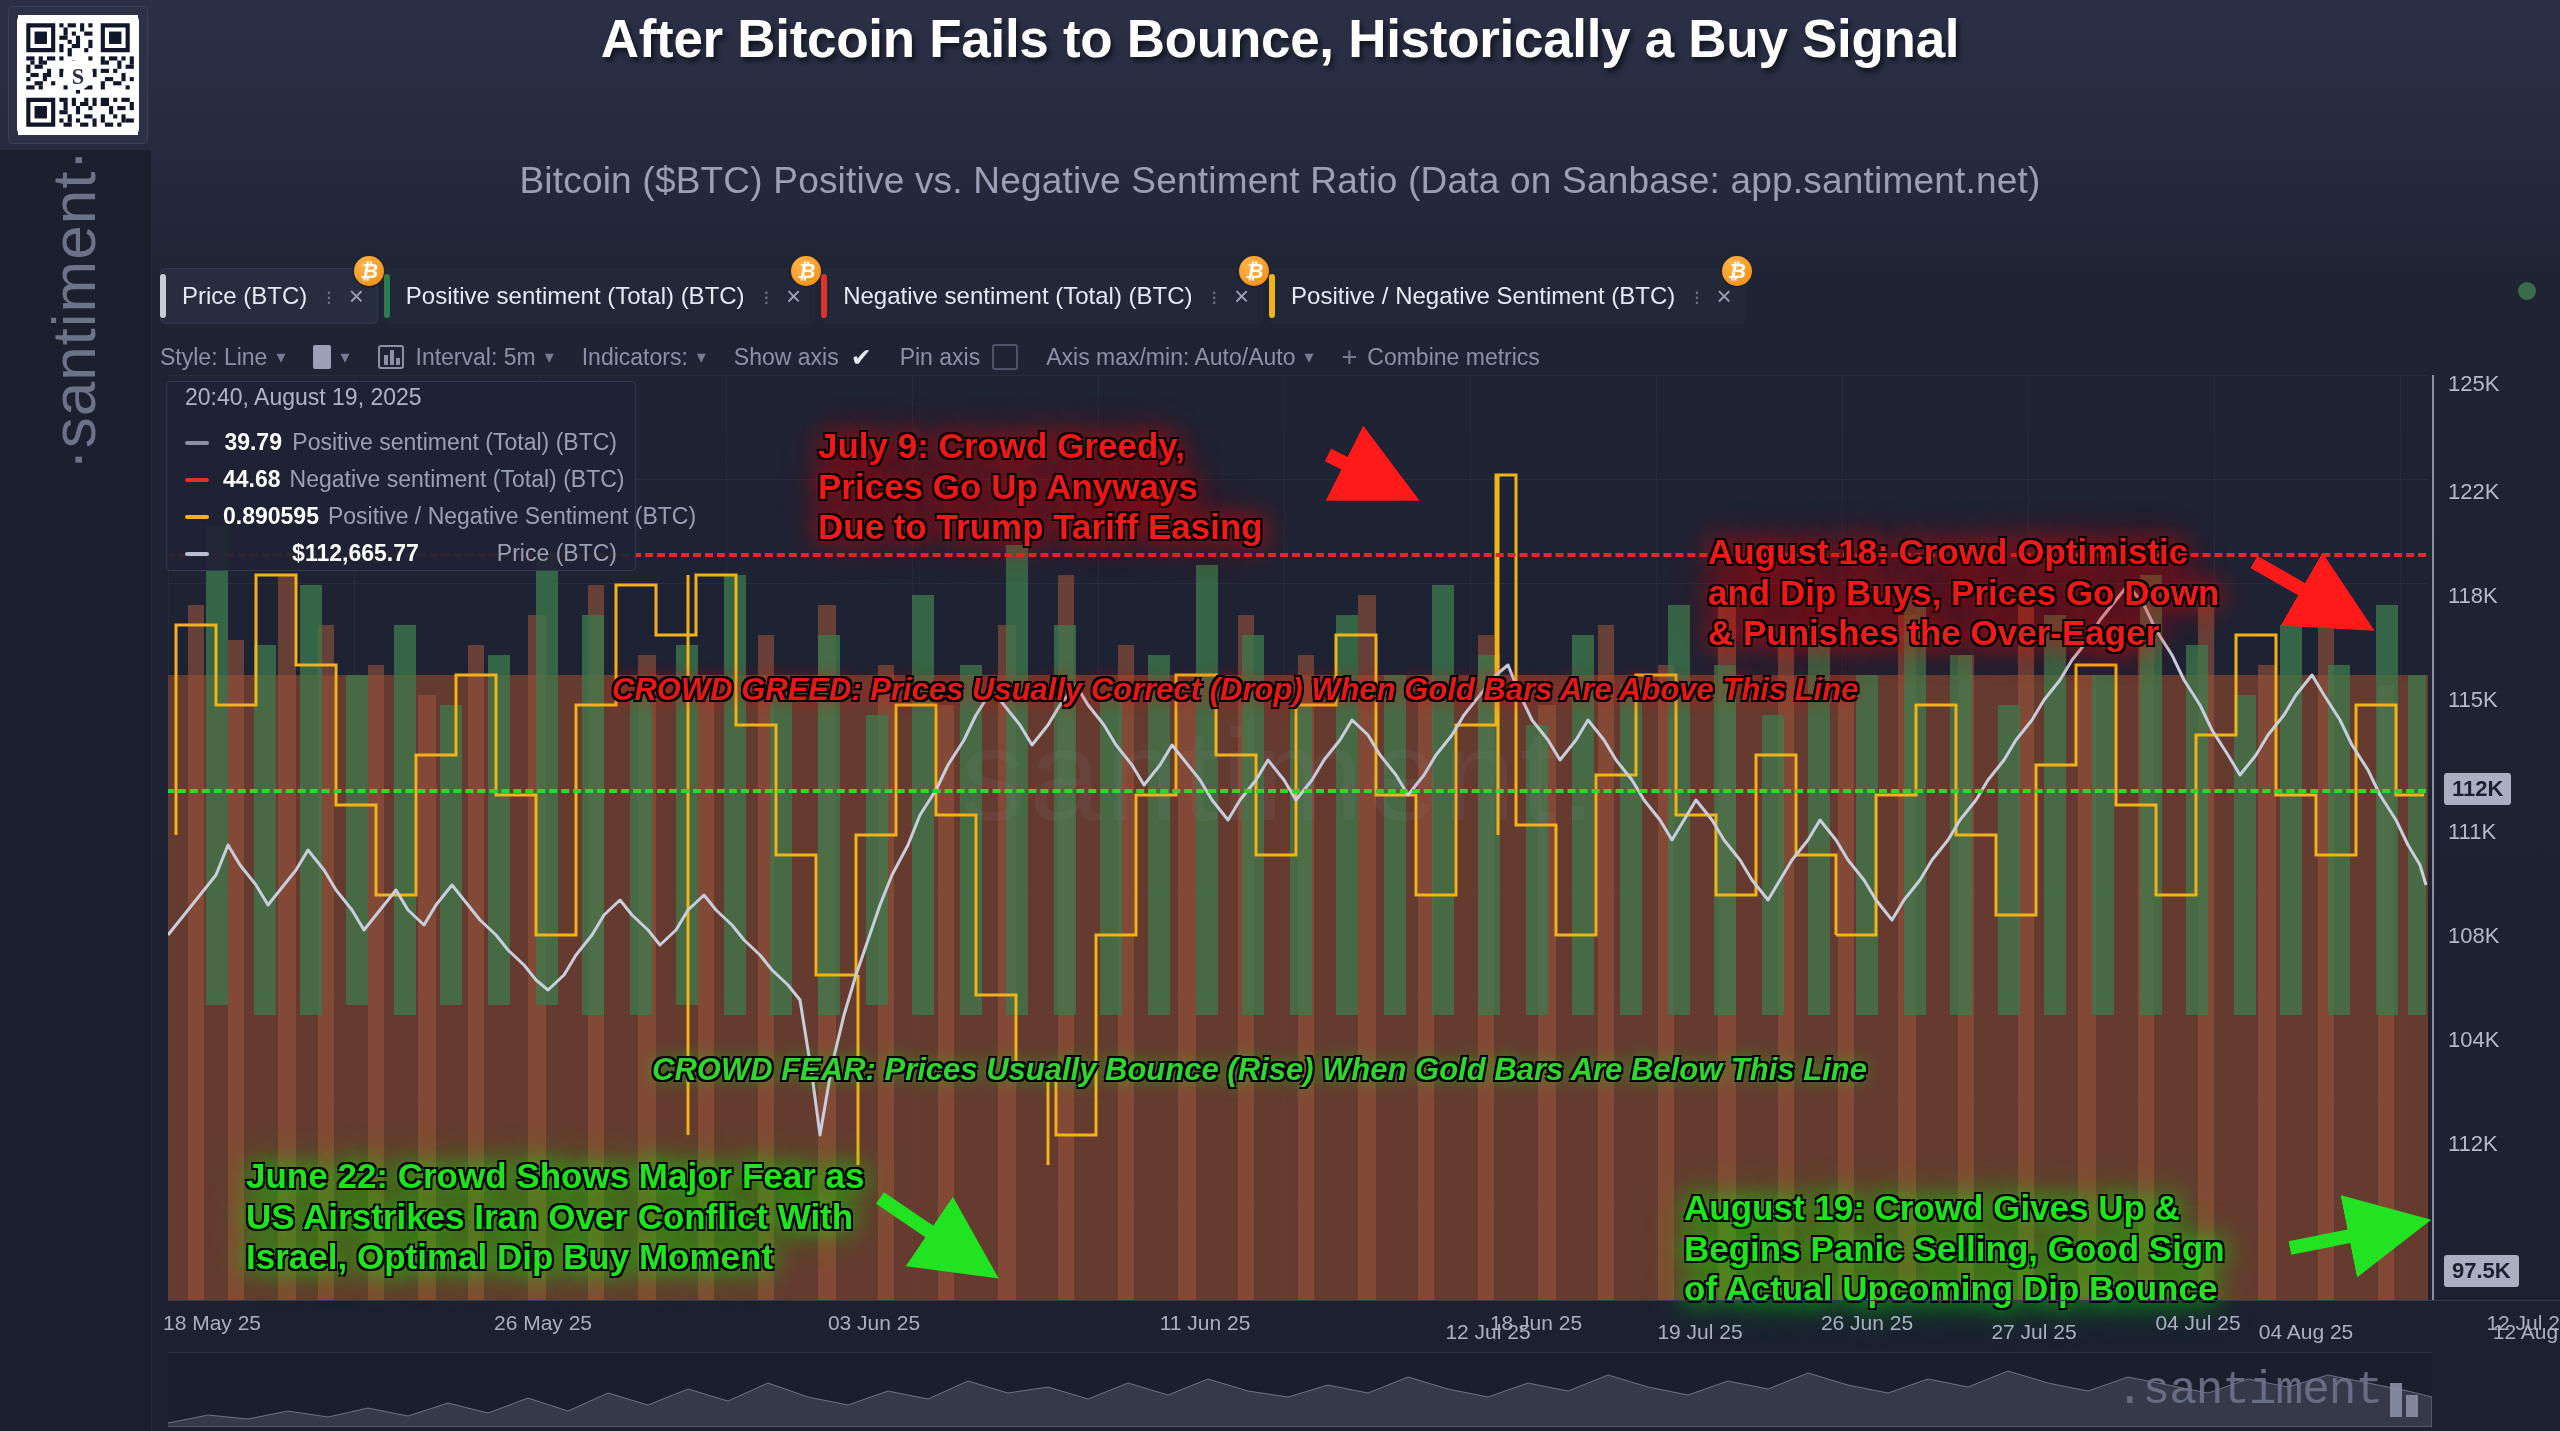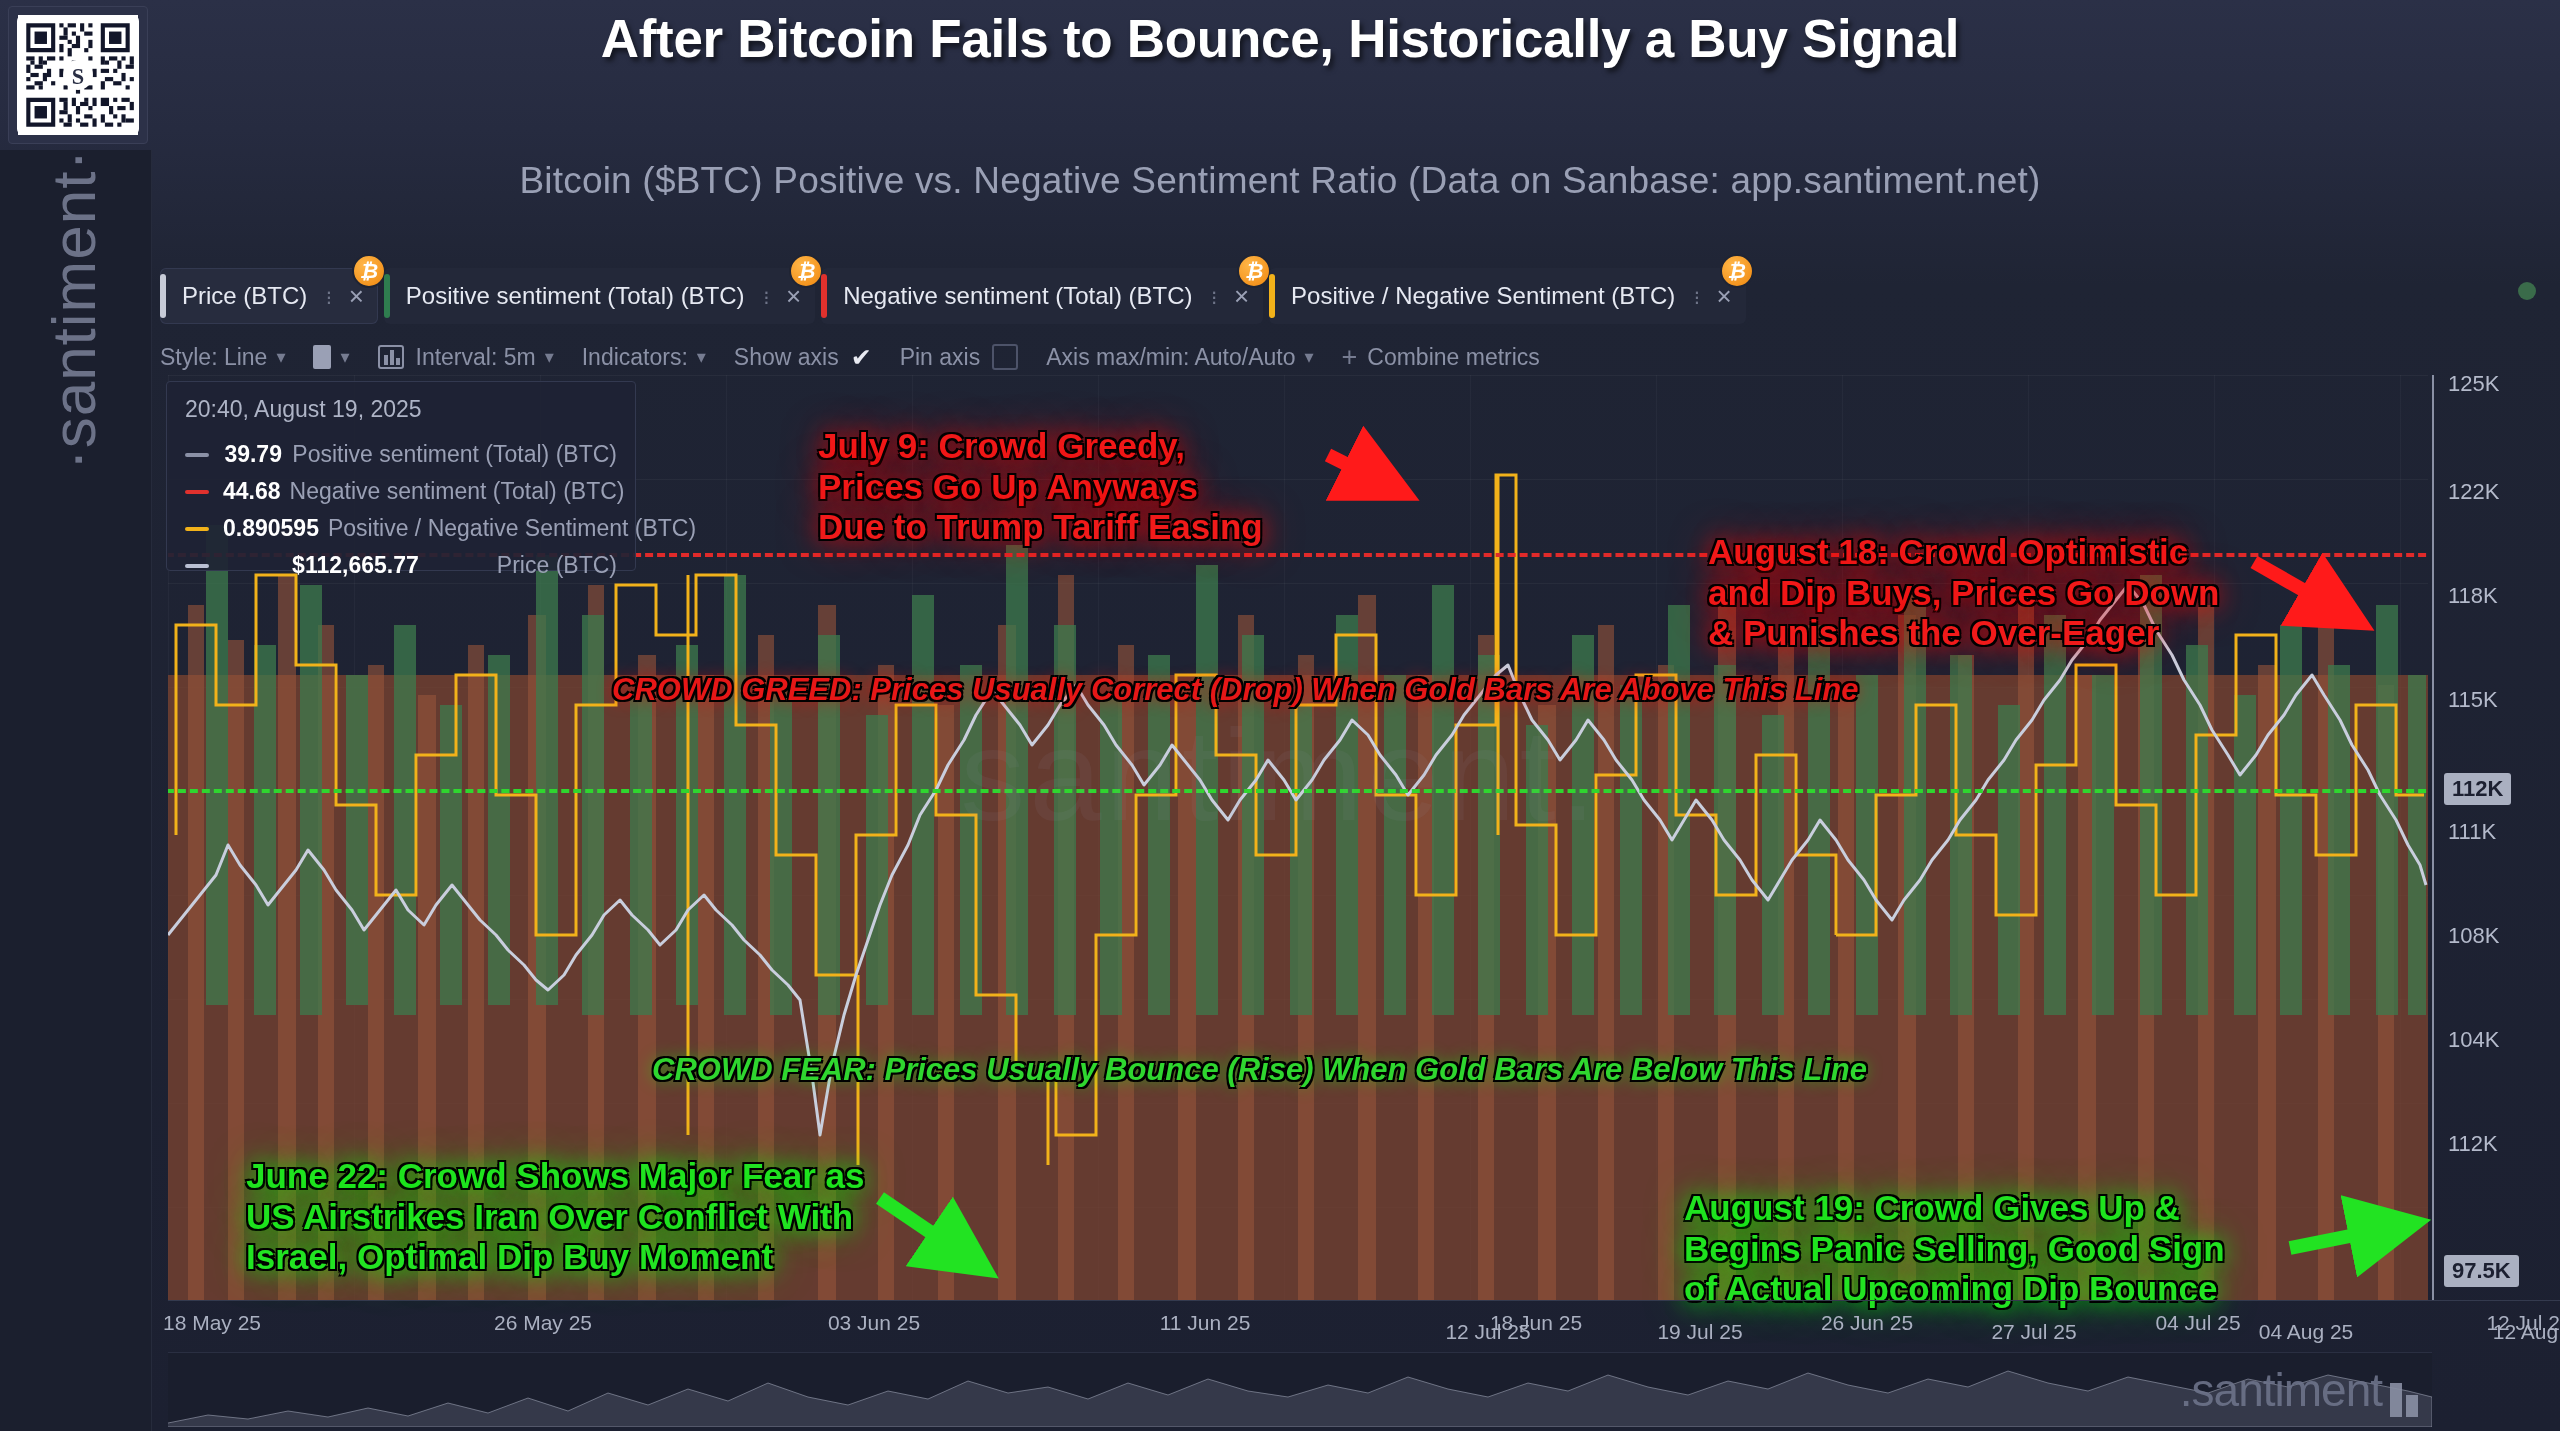--- a/index.html
+++ b/index.html
@@ -107,21 +107,21 @@
   .ytick.last { background: #aab0c1; color: #1c2031; font-weight: 700; padding: 3px 8px; border-radius: 3px; left: 10px; }
 
   
   .xaxis { position: absolute; left: 168px; top: 1300px; width: 2392px; height: 48px; border-top: 1px solid #343a4e; }
   .xtick { position: absolute; top: 10px; color: #aab0c1; font-size: 21px; transform: translateX(-50%); white-space: nowrap; }
 
   
   .legend {
     position: absolute; left: 166px; top: 381px; width: 470px; height: 190px;
     background: rgba(30,35,52,.92); border: 1px solid #333950; border-radius: 4px;
-    padding: 14px 18px;
+    padding: 2px 18px;
   }
   .legend .stamp { color: #aeb4c6; font-size: 23px; margin-bottom: 18px; }
   .legend .row { display: flex; align-items: center; margin-bottom: 10px; justify-content: space-between; }
   .legend .dash { width: 24px; height: 4px; border-radius: 2px; margin-right: 14px; flex: 0 0 auto; }
   .legend .val { color: #ffffff; font-size: 23px; font-weight: 700; margin-right: 9px; white-space: nowrap; }
   .legend .nm { color: #9aa0b5; font-size: 23px; white-space: nowrap; }
 
   
   .anno { position: absolute; font-weight: 700; line-height: 1.16; white-space: pre-line; margin-top: 48px; }
   .anno.red {
@@ -147,21 +147,21 @@
   .hline { position: absolute; height: 0; border-top: 4px dashed; }
 
   
   .navigator {
     position: absolute; left: 168px; top: 1352px; width: 2264px; height: 75px;
     background: #1a1e2d; border-top: 1px solid #2a2f42;
   }
   .nav-logo {
     position: absolute; right: 14px; bottom: 10px;
     color: #6d738a; font-size: 46px; letter-spacing: -1px; opacity: .9;
-    display: flex; align-items: flex-end;
+    display: flex; align-items: flex-end; font-family: Liberation Mono, monospace;
   }
   .nav-logo .mark { display:inline-flex; margin-left: 8px; align-items: flex-end; gap: 4px; }
   .nav-logo .mark i { display:block; width: 12px; background: #8a90a4; }
 
   
   .center-wm {
     position: absolute; left: 0; top: 700px; width: 2560px; text-align: center;
     color: rgba(150,157,178,.08); font-size: 130px; font-weight: 400; letter-spacing: 4px;
   }
   .green-dot { position: absolute; right: 24px; top: 282px; width: 18px; height: 18px; border-radius: 50%; background: #3a6b4a; }

